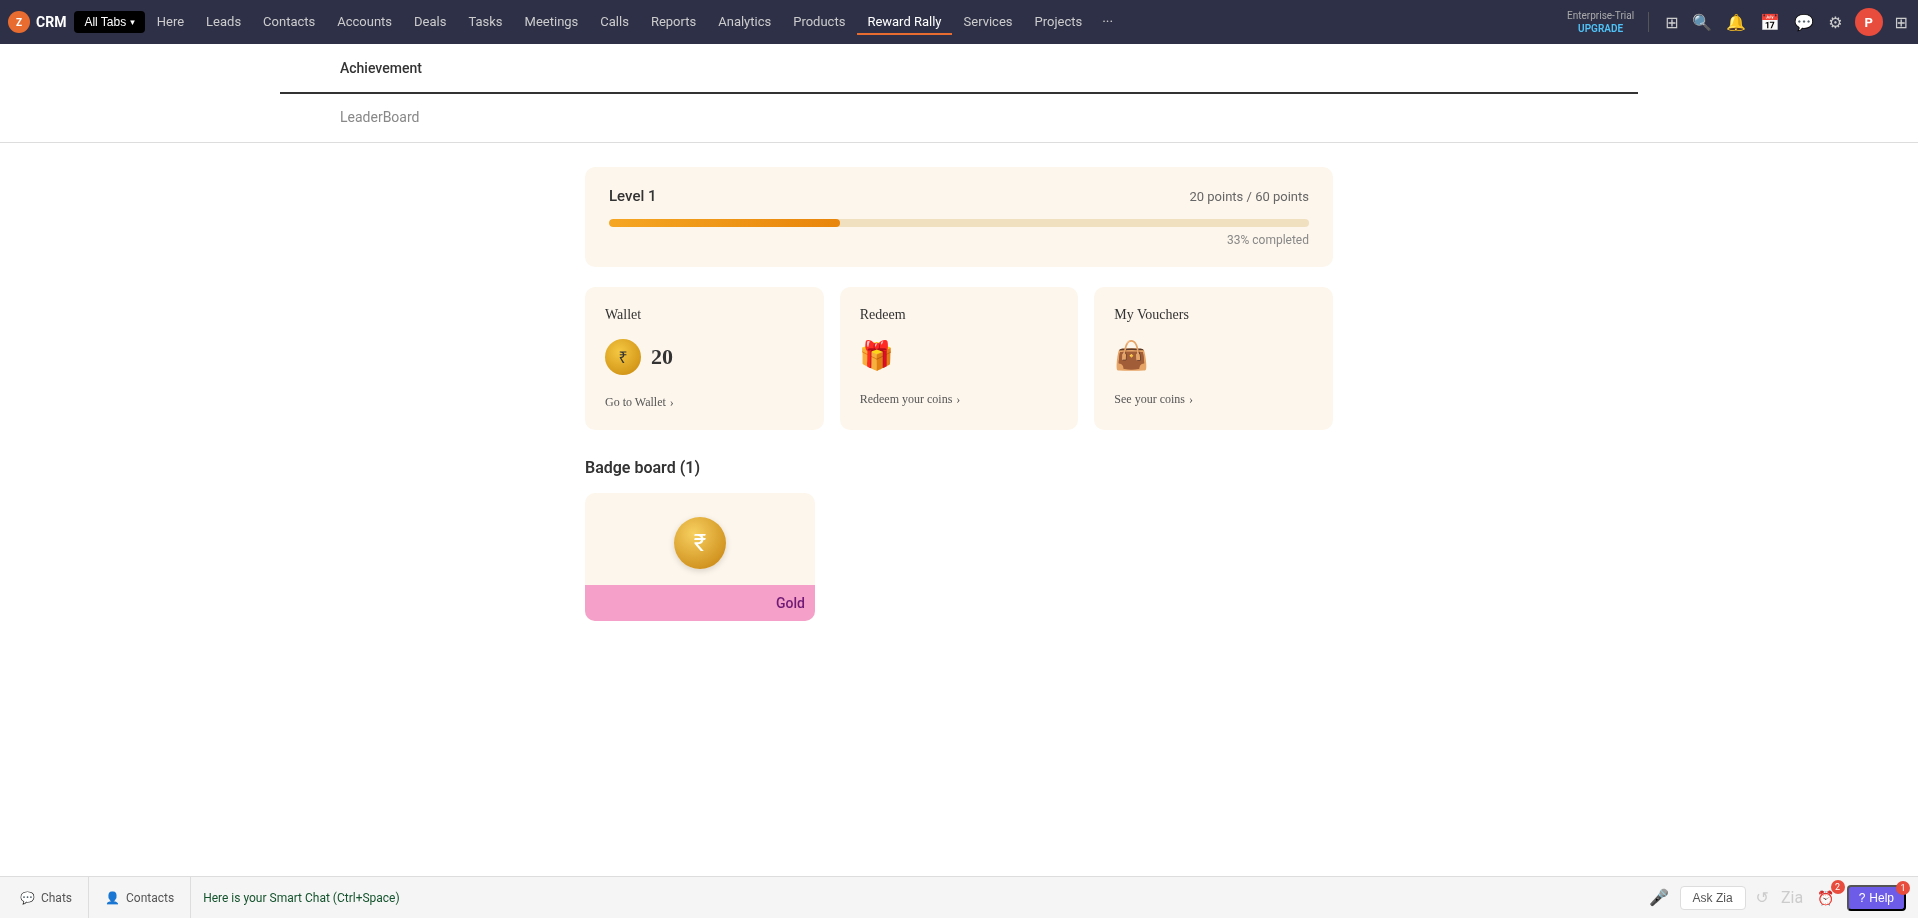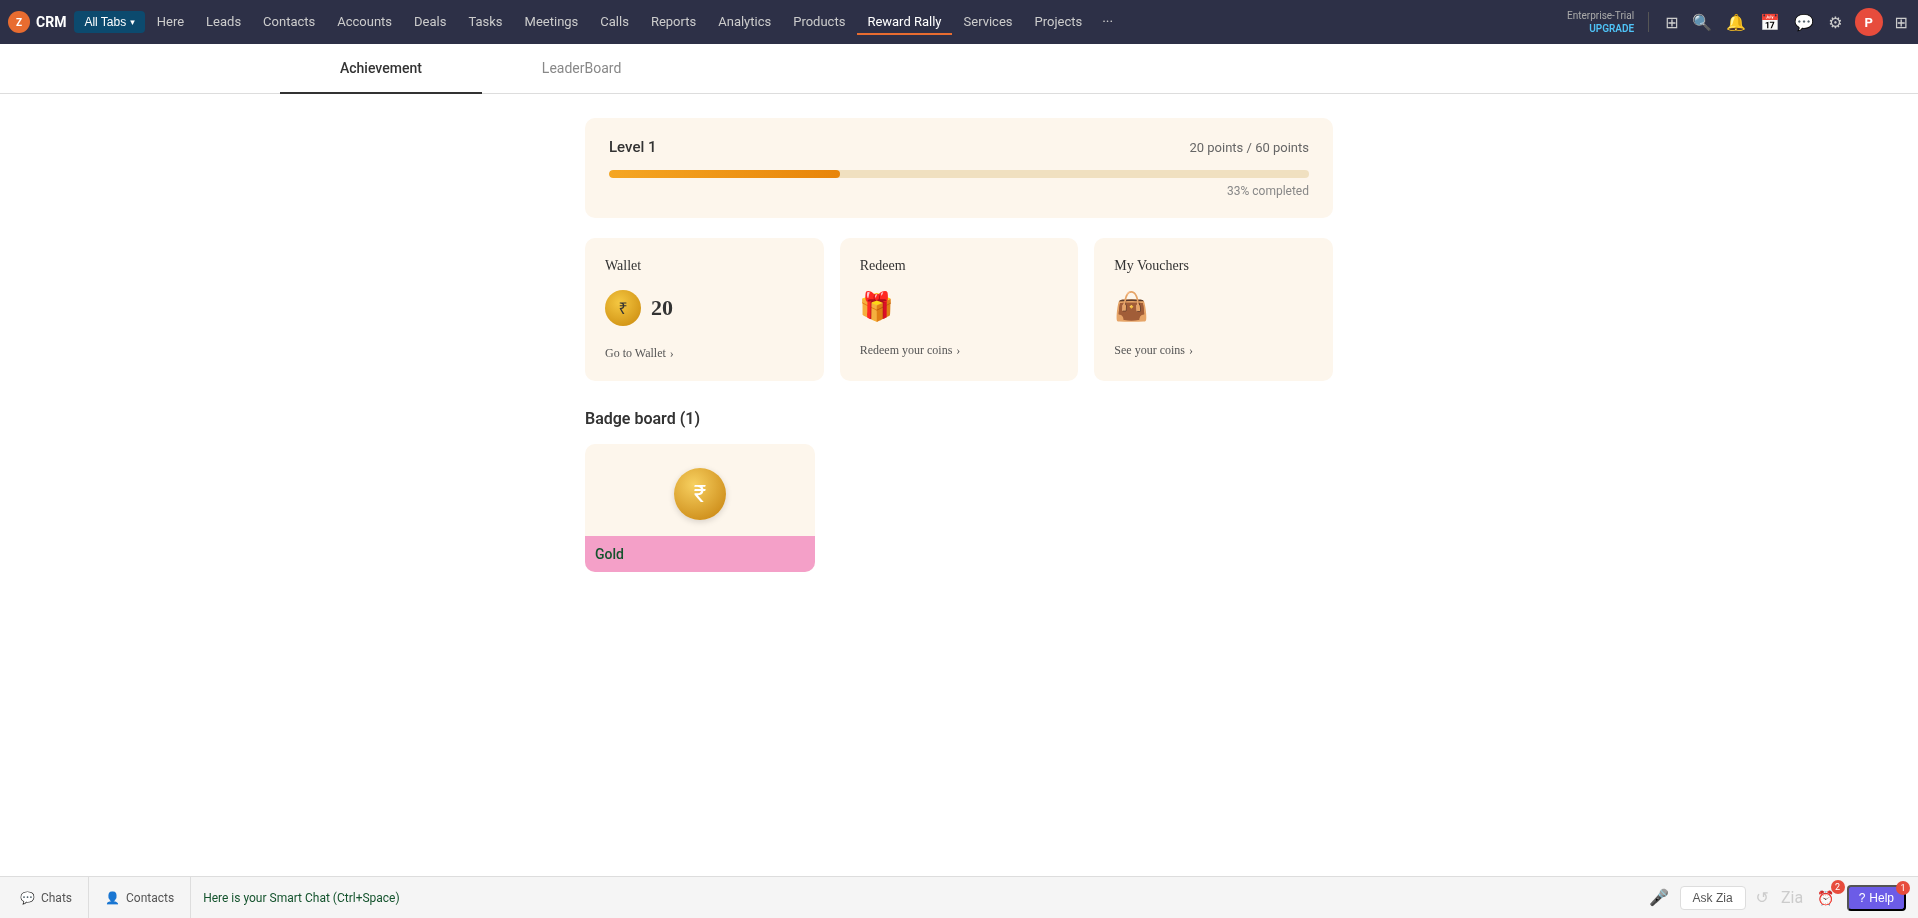--- a/index.html
+++ b/index.html
@@ -2,37 +2,37 @@
 <html><head>
   <meta charset="utf-8">
   <style>
     * { margin: 0; padding: 0; box-sizing: border-box; }
     body { font-family: -apple-system, BlinkMacSystemFont, 'Segoe UI', Roboto, sans-serif; background: #fff; color: #333; font-size: 13px; height: 918px; overflow: hidden; display: flex; flex-direction: column; }
 
     
     .top-nav { background: #2d3047; display: flex; align-items: center; height: 44px; padding: 0 8px; gap: 2px; flex-shrink: 0; }
     .nav-logo { display: flex; align-items: center; gap: 6px; color: #fff; font-weight: 700; font-size: 14px; margin-right: 6px; }
     .nav-logo-icon { width: 22px; height: 22px; background: #e86c30; border-radius: 50%; display: flex; align-items: center; justify-content: center; color: #fff; font-size: 10px; }
-    .nav-tabs-btn { background: #0c4a6e; color: #fff; border: none; border-radius: 4px; padding: 4px 10px; font-size: 12px; cursor: pointer; display: flex; align-items: center; gap: 4px; }
+    .nav-tabs-btn { background: #000000; color: #fff; border: none; border-radius: 4px; padding: 4px 10px; font-size: 12px; cursor: pointer; display: flex; align-items: center; gap: 4px; }
     .nav-tabs-btn .chevron { font-size: 9px; }
     .nav-item { color: #ccc; font-size: 13px; padding: 4px 10px; cursor: pointer; white-space: nowrap; border-bottom: 2px solid transparent; }
     .nav-item.active { color: #fff; border-bottom: 2px solid #e86c30; }
     .nav-more { color: #ccc; padding: 4px 8px; cursor: pointer; font-size: 14px; }
     .nav-right { margin-left: auto; display: flex; align-items: center; gap: 10px; }
-    .nav-enterprise { text-align: right; font-size: 10px; color: #aaa; line-height: 1.3; }
+    .nav-enterprise { text-align: center; font-size: 10px; color: #aaa; line-height: 1.3; }
     .nav-enterprise .upgrade { color: #4fc3f7; font-weight: 600; }
     .nav-divider { width: 1px; height: 20px; background: #555; margin: 0 4px; }
     .nav-icon-btn { color: #ccc; cursor: pointer; font-size: 16px; padding: 2px; }
     .nav-avatar { width: 28px; height: 28px; border-radius: 50%; background: #e74c3c; display: flex; align-items: center; justify-content: center; color: #fff; font-weight: 700; font-size: 13px; cursor: pointer; }
 
     
     .main { flex: 1; overflow-y: auto; background: #fff; }
 
     
-    .page-tabs { display: flex; border-bottom: 1px solid #ddd; padding: 0 280px; margin-top: 0; }
+    .page-tabs { display: flex; border-bottom: 1px solid #ddd; padding: 0 280px; margin-top: 0; flex-direction: column; }
     .page-tab { padding: 16px 60px; font-size: 14px; cursor: pointer; color: #888; border-bottom: 2px solid transparent; margin-bottom: -1px; }
     .page-tab.active { color: #333; border-bottom: 2px solid #333; font-weight: 500; }
 
     
     .content { max-width: 780px; margin: 24px auto; padding: 0 16px; }
 
     
     .level-card { background: #fdf6ec; border-radius: 10px; padding: 20px 24px; margin-bottom: 20px; }
     .level-card-header { display: flex; justify-content: space-between; align-items: center; margin-bottom: 14px; }
     .level-title { font-size: 15px; font-weight: 500; color: #333; }
@@ -50,21 +50,21 @@
     .card-count { font-size: 22px; font-weight: 600; color: #333; }
     .card-link { font-size: 12px; color: #555; cursor: pointer; display: flex; align-items: center; gap: 4px; }
     .gift-icon { font-size: 28px; margin-bottom: 20px; }
     .voucher-icon { font-size: 28px; margin-bottom: 20px; }
 
     
     .badge-board-title { font-size: 16px; font-weight: 600; color: #333; margin-bottom: 16px; }
     .badge-card { background: #fdf6ec; border-radius: 10px; width: 230px; overflow: hidden; }
     .badge-img-area { display: flex; align-items: center; justify-content: center; padding: 24px 0 16px; }
     .badge-coin { width: 52px; height: 52px; border-radius: 50%; background: radial-gradient(circle at 38% 32%, #f7d060, #c47e0a); display: flex; align-items: center; justify-content: center; font-size: 24px; color: #fff; box-shadow: 0 2px 6px rgba(0,0,0,0.15); }
-    .badge-label { background: #f4a0c8; text-align: left; padding: 10px; font-size: 14px; color: #14532d; font-weight: 500; }
+    .badge-label { background: #f4a0c8; text-align: right; padding: 10px; font-size: 14px; color: #701a75; font-weight: 500; }
 
     
     .bottom-bar { background: #f5f5f5; border-top: 1px solid #ddd; height: 42px; display: flex; align-items: center; padding: 0 12px; gap: 0; flex-shrink: 0; }
     .bottom-item { display: flex; align-items: center; gap: 6px; padding: 0 16px; color: #555; font-size: 12px; cursor: pointer; border-right: 1px solid #ddd; height: 100%; }
     .bottom-item:first-child { padding-left: 8px; }
     .bottom-chat-input { flex: 1; padding: 0 12px; color: #14532d; font-size: 12px; }
     .bottom-right { margin-left: auto; display: flex; align-items: center; gap: 8px; }
     .bottom-right-icon { color: #555; font-size: 14px; cursor: pointer; position: relative; }
     .badge-count { position: absolute; top: -6px; right: -6px; background: #e74c3c; color: #fff; border-radius: 50%; width: 14px; height: 14px; font-size: 9px; display: flex; align-items: center; justify-content: center; }
     .ask-zia { padding: 4px 12px; background: #fff; border: 1px solid #ddd; border-radius: 4px; font-size: 12px; cursor: pointer; color: #555; }

